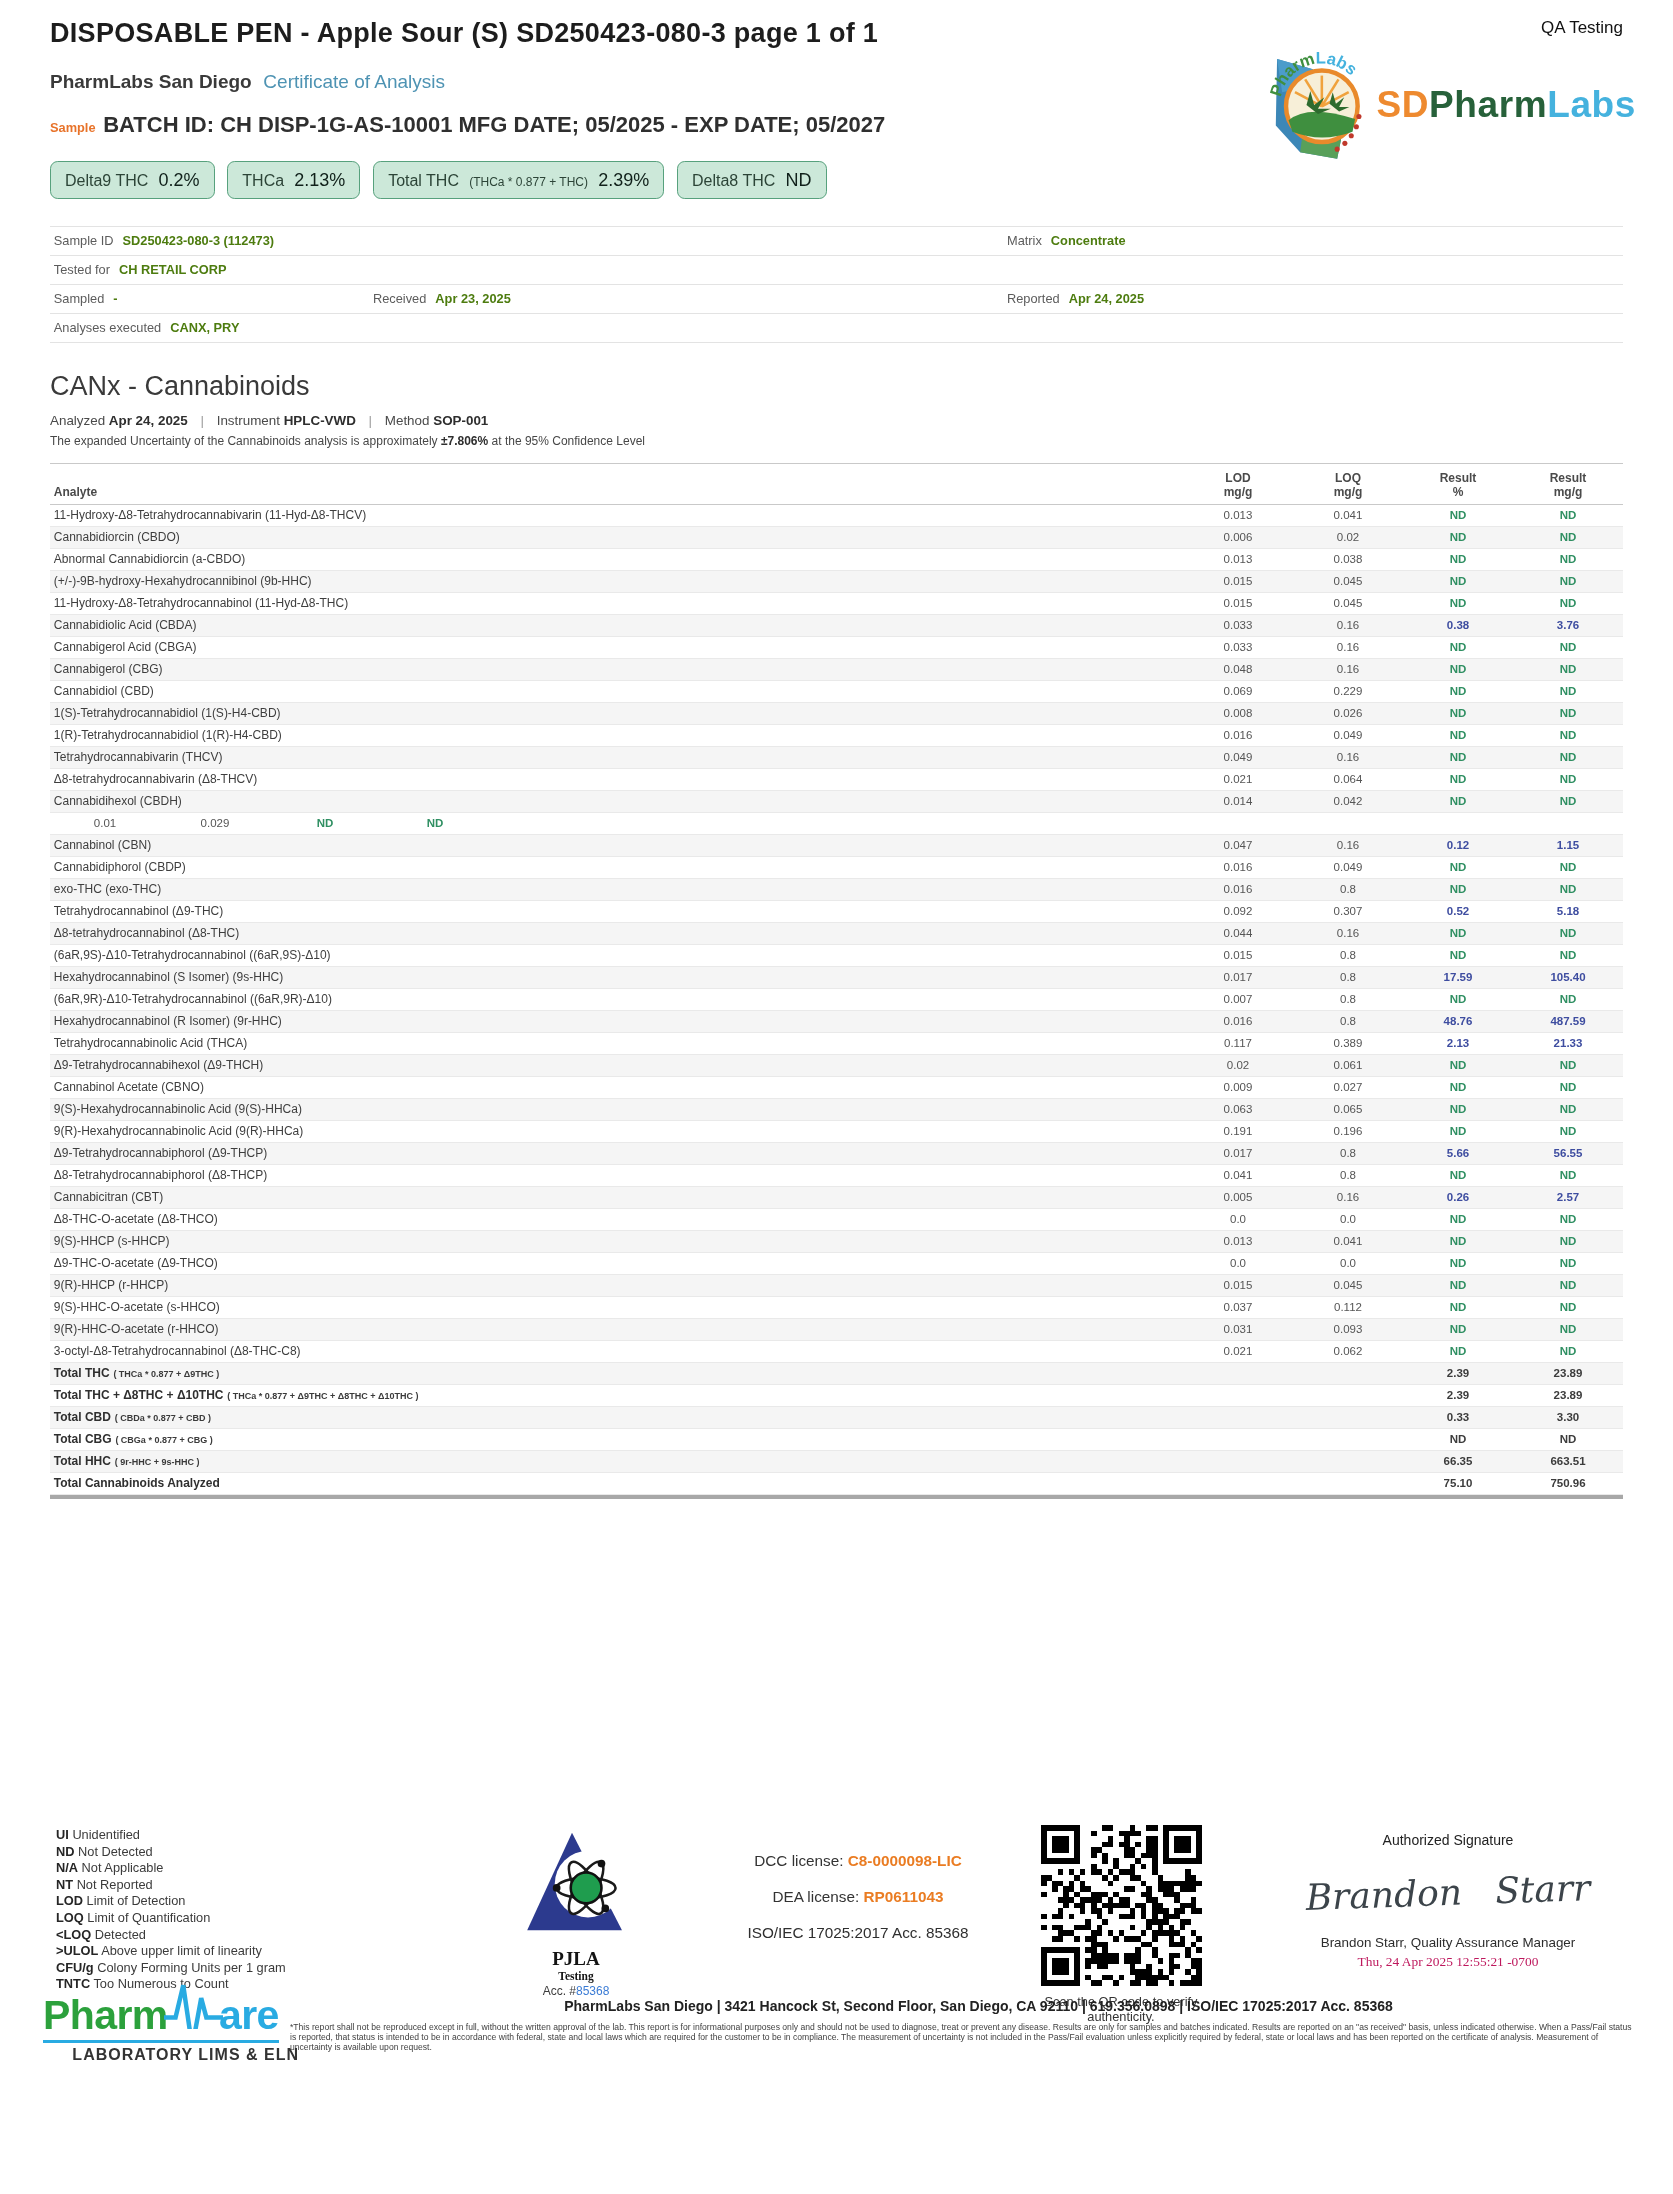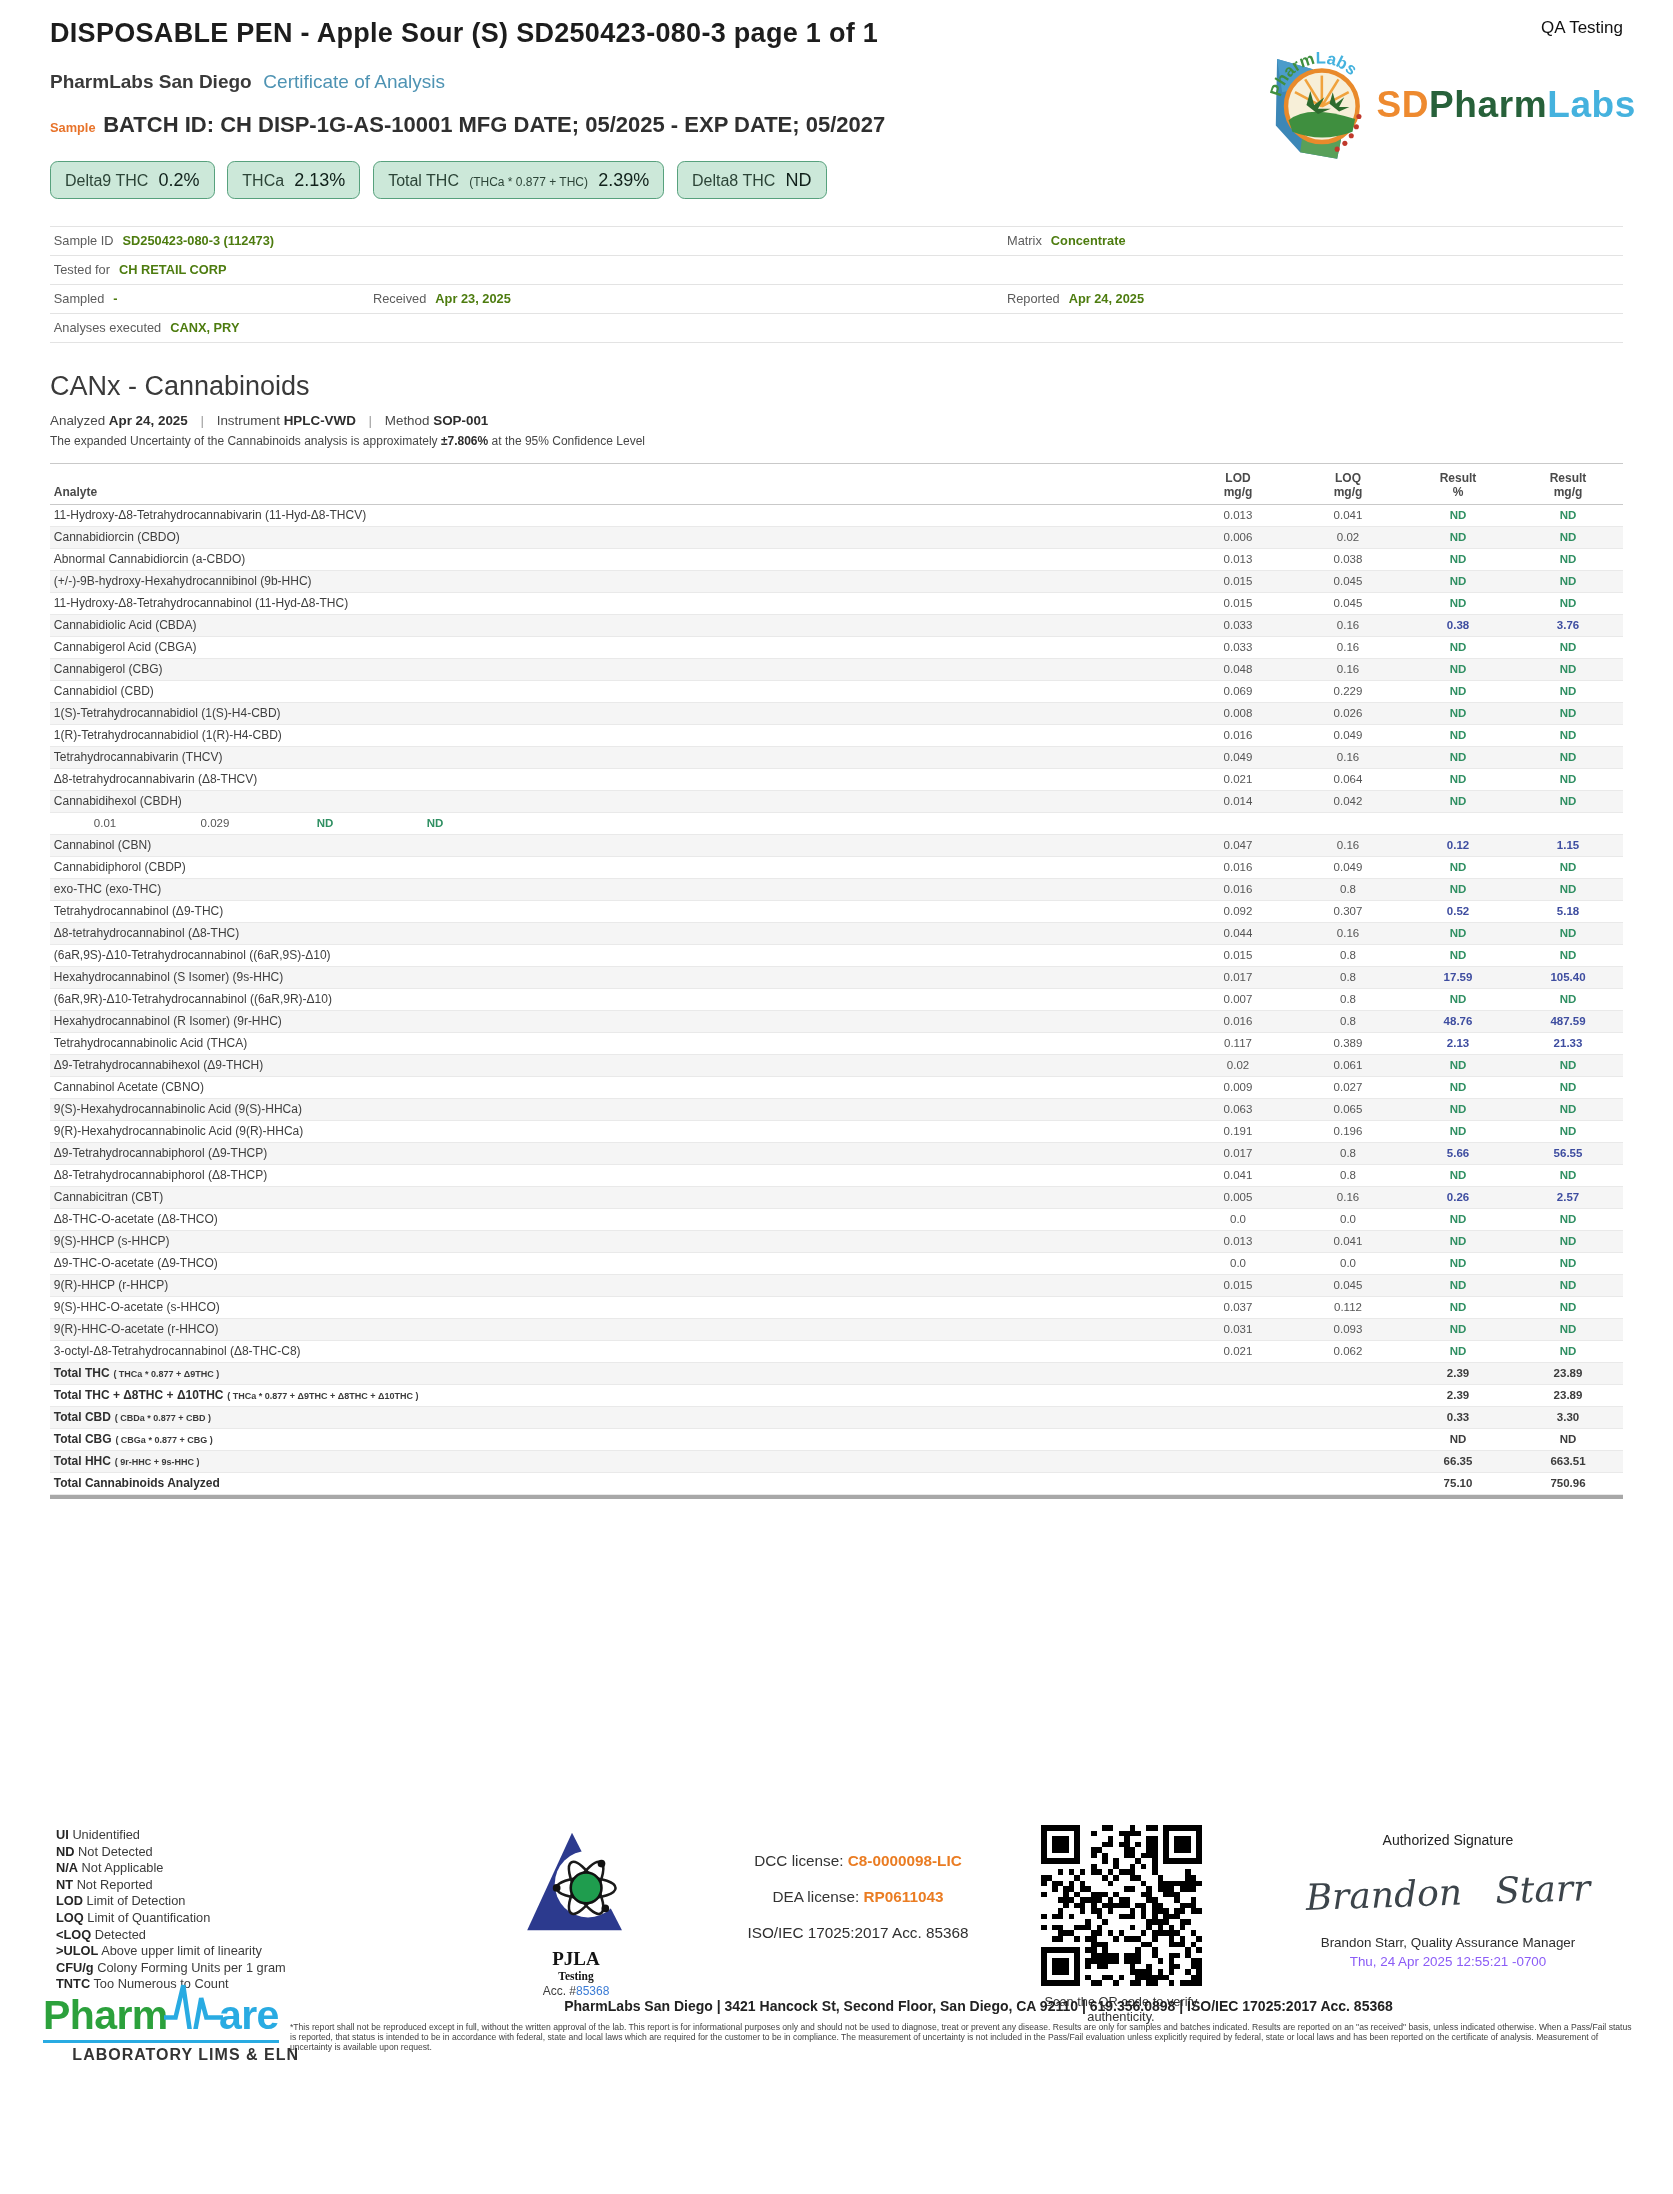--- a/index.html
+++ b/index.html
@@ -79,21 +79,21 @@
   .lic-line{margin-bottom:18px;white-space:nowrap;}
   .lic-val{color:#ea7c22;font-weight:600;}
   .iso-line{font-weight:500;color:#2f2f2f;}
   .qr-wrap{left:1025px;top:1825px;width:192px;text-align:center;}
   .qr-caption{font-size:12.8px;color:#333;margin-top:6.4px;}
   .sig-block{left:1282px;top:1832px;width:332px;text-align:center;}
   .sig-heading{font-size:14px;color:#222;}
   .sig-script{margin-top:24px;font-family:"DejaVu Serif",serif;font-style:italic;
               font-size:36px;color:#3c444a;transform:rotate(-2deg);word-spacing:22px;}
   .sig-name{margin-top:22px;font-size:13.4px;font-weight:400;color:#2d2d2d;}
-  .sig-date{margin-top:3.8px;font-size:13.4px;color:#8b5cf6;}
+  .sig-date{margin-top:3.8px;font-size:13.4px;color:#be185d;font-family:Liberation Serif, serif;}
   .address-line{left:320px;top:1998px;width:1317px;text-align:center;
                 font-size:14px;font-weight:700;color:#222;}
   .disclaimer{left:290px;top:2022px;width:1345px;font-size:8.6px;line-height:10.2px;color:#3f3f3f;}
   .pharmware{left:43px;top:1984px;width:256px;}
   .pw-row{position:relative;white-space:nowrap;border-bottom:3.2px solid #29abe2;display:inline-block;padding-bottom:1.3px;}
   .pw-pharm{font-size:41px;font-weight:700;color:#2ca13c;letter-spacing:-0.6px;}
   .pw-ware{font-size:41px;font-weight:700;color:#29abe2;letter-spacing:-0.6px;}
   .pw-pulse{margin:0 -3.8px;}
   .pw-sub{font-size:16px;font-weight:700;color:#333;letter-spacing:1px;text-align:right;margin-top:2.6px;}
 </style>

